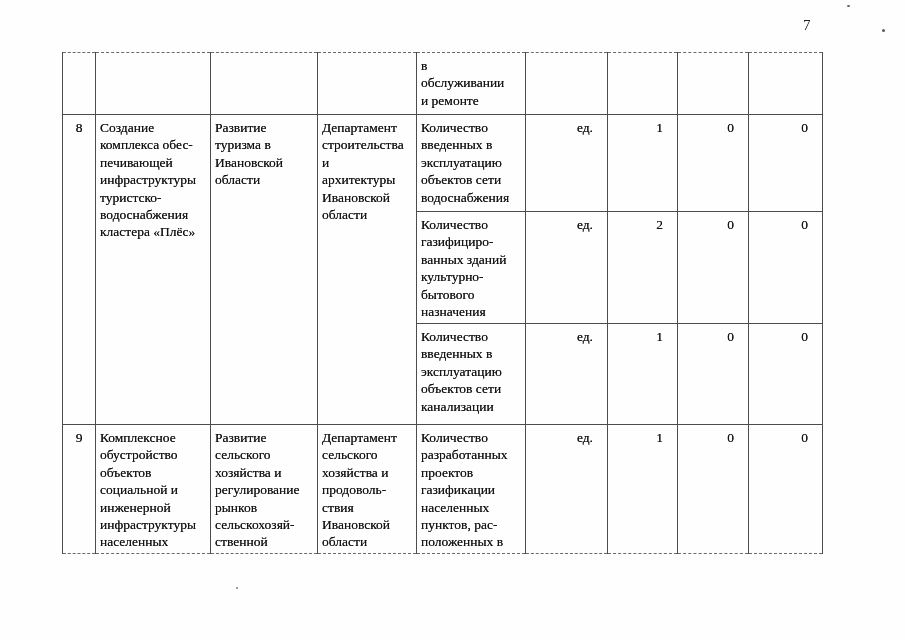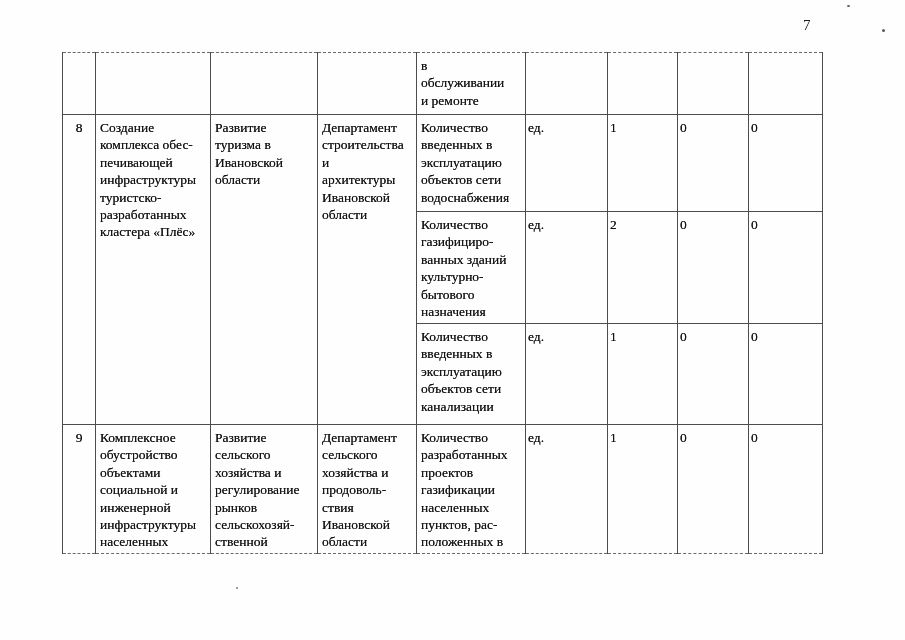--- a/index.html
+++ b/index.html
@@ -47,21 +47,21 @@
     white-space:pre-line;
     color:#141414;
     text-shadow:0 0 .5px rgba(25,25,25,.85);
     overflow:hidden;
   }
   
   .doc-table tr.row-top td       { border-top:1px dashed #6a6a6a; }
   .doc-table tr.row-bottom td    { border-bottom:1px dashed #6a6a6a; }
 
   .doc-table td.num  { text-align:center; padding-left:2px; }
-  .doc-table td.c    { text-align:left; padding-left:2px; padding-right:14px; }
+  .doc-table td.c    { text-align:right; padding-left:2px; padding-right:14px; }
 
   tr.h62  { height:62px; }
   tr.h97  { height:97px; }
   tr.h112 { height:112px; }
   tr.h101 { height:101px; }
   tr.h128 { height:128px; }
 </style>
 </head>
 <body>
 
@@ -101,21 +101,21 @@
         <td class="c"></td>
       </tr>
 
       <tr class="h97">
         <td class="num" rowspan="3">8</td>
         <td rowspan="3">Создание
 комплекса обес-
 печивающей
 инфраструктуры
 туристско-
-разработанных
+водоснабжения
 кластера «Плёс»</td>
         <td rowspan="3">Развитие
 туризма в
 Ивановской
 области</td>
         <td rowspan="3">Департамент
 строительства
 и
 архитектуры
 Ивановской
@@ -153,21 +153,21 @@
         <td class="c">ед.</td>
         <td class="c">1</td>
         <td class="c">0</td>
         <td class="c">0</td>
       </tr>
 
       <tr class="h128 row-bottom">
         <td class="num">9</td>
         <td>Комплексное
 обустройство
-объектами
+объектов
 социальной и
 инженерной
 инфраструктуры
 населенных</td>
         <td>Развитие
 сельского
 хозяйства и
 регулирование
 рынков
 сельскохозяй-

